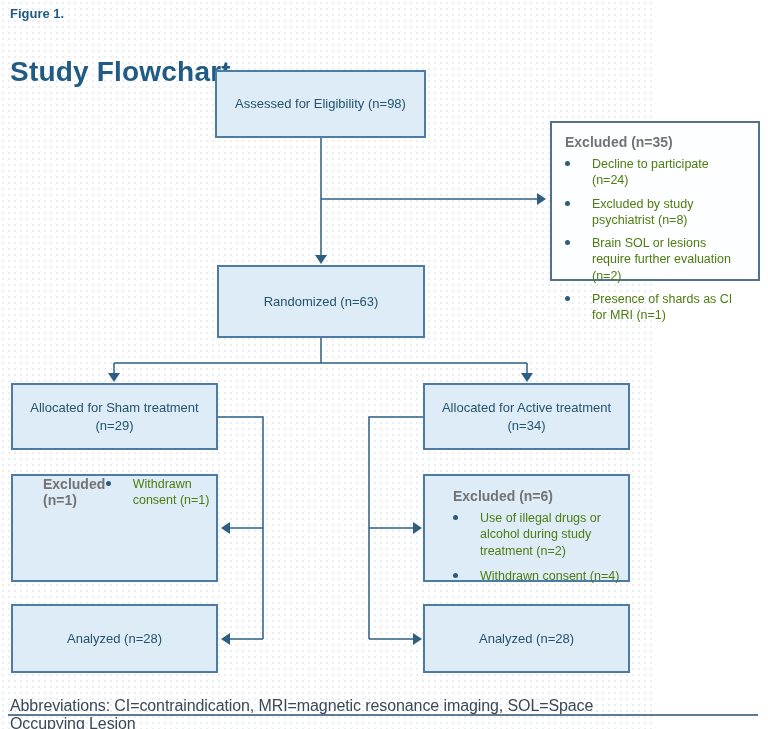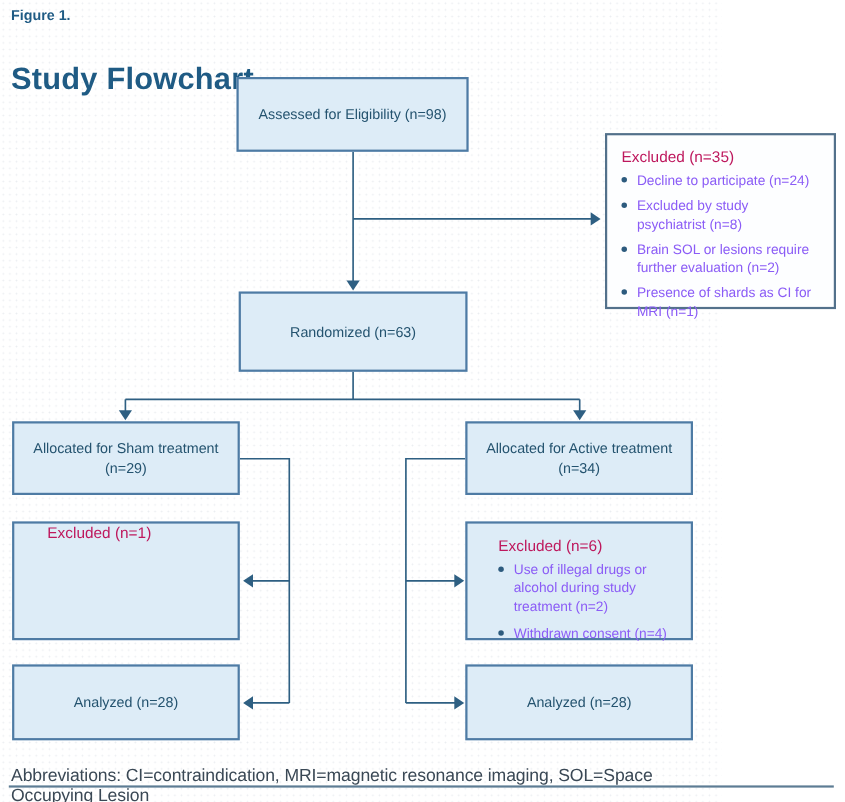--- a/index.html
+++ b/index.html
@@ -31,27 +31,27 @@
     background:#ddecf7;border:2px solid #4e7ba4;
     color:#24536f;
   }
   .box.white{background:#fdfeff;border:2px solid #53718b;}
   .box.centered{
     display:flex;align-items:center;justify-content:center;
     text-align:center;font-size:13px;font-weight:normal;
     line-height:1.35;padding:0 6px;
   }
   .box-heading{
-    font-size:14px;font-weight:normal;color:#be185d;
+    font-size:14px;font-weight:bold;color:#737373;
     margin:0 0 6px 0;
   }
   ul.bullets{list-style:none;margin:0;padding:0;}
   ul.bullets li{
-    display:flex;gap:9px;margin:0 0 7px 0;
-    font-size:12.5px;color:#8b5cf6;line-height:1.3;
+    display:flex;gap:22px;margin:0 0 7px 0;
+    font-size:12.5px;color:#4d7c0f;line-height:1.3;
   }
   ul.bullets li:last-child{margin-bottom:0;}
   .dot{
     width:5px;height:5px;border-radius:50%;
     background:#2d5b7e;margin-top:5px;flex-shrink:0;
   }
   .bullets-lg li{font-size:13px;}
   #excluded-top-box{padding:11px 12px 10px 13px;}
   #excluded-sham-box{
     display:flex;
@@ -133,20 +133,26 @@
   <div class="box centered" style="left:11px;top:383px;width:207px;height:67px">
     <span>Allocated for Sham treatment (n=29)</span>
   </div>
 
   <div class="box centered" style="left:423px;top:383px;width:207px;height:67px">
     <span>Allocated for Active treatment (n=34)</span>
   </div>
 
   <div class="box" id="excluded-sham-box" style="left:11px;top:474px;width:207px;height:108px">
     <div class="box-heading">Excluded (n=1)</div>
+    <ul class="bullets bullets-lg">
+      <li>
+          <span class="dot"></span>
+          <span>Withdrawn consent (n=1)</span>
+        </li>
+    </ul>
   </div>
 
   <div class="box" id="excluded-active-box" style="left:423px;top:474px;width:207px;height:108px">
     <div class="box-heading">Excluded (n=6)</div>
     <ul class="bullets bullets-lg">
       <li>
           <span class="dot"></span>
           <span>Use of illegal drugs or alcohol during study treatment (n=2)</span>
         </li>
       <li>

